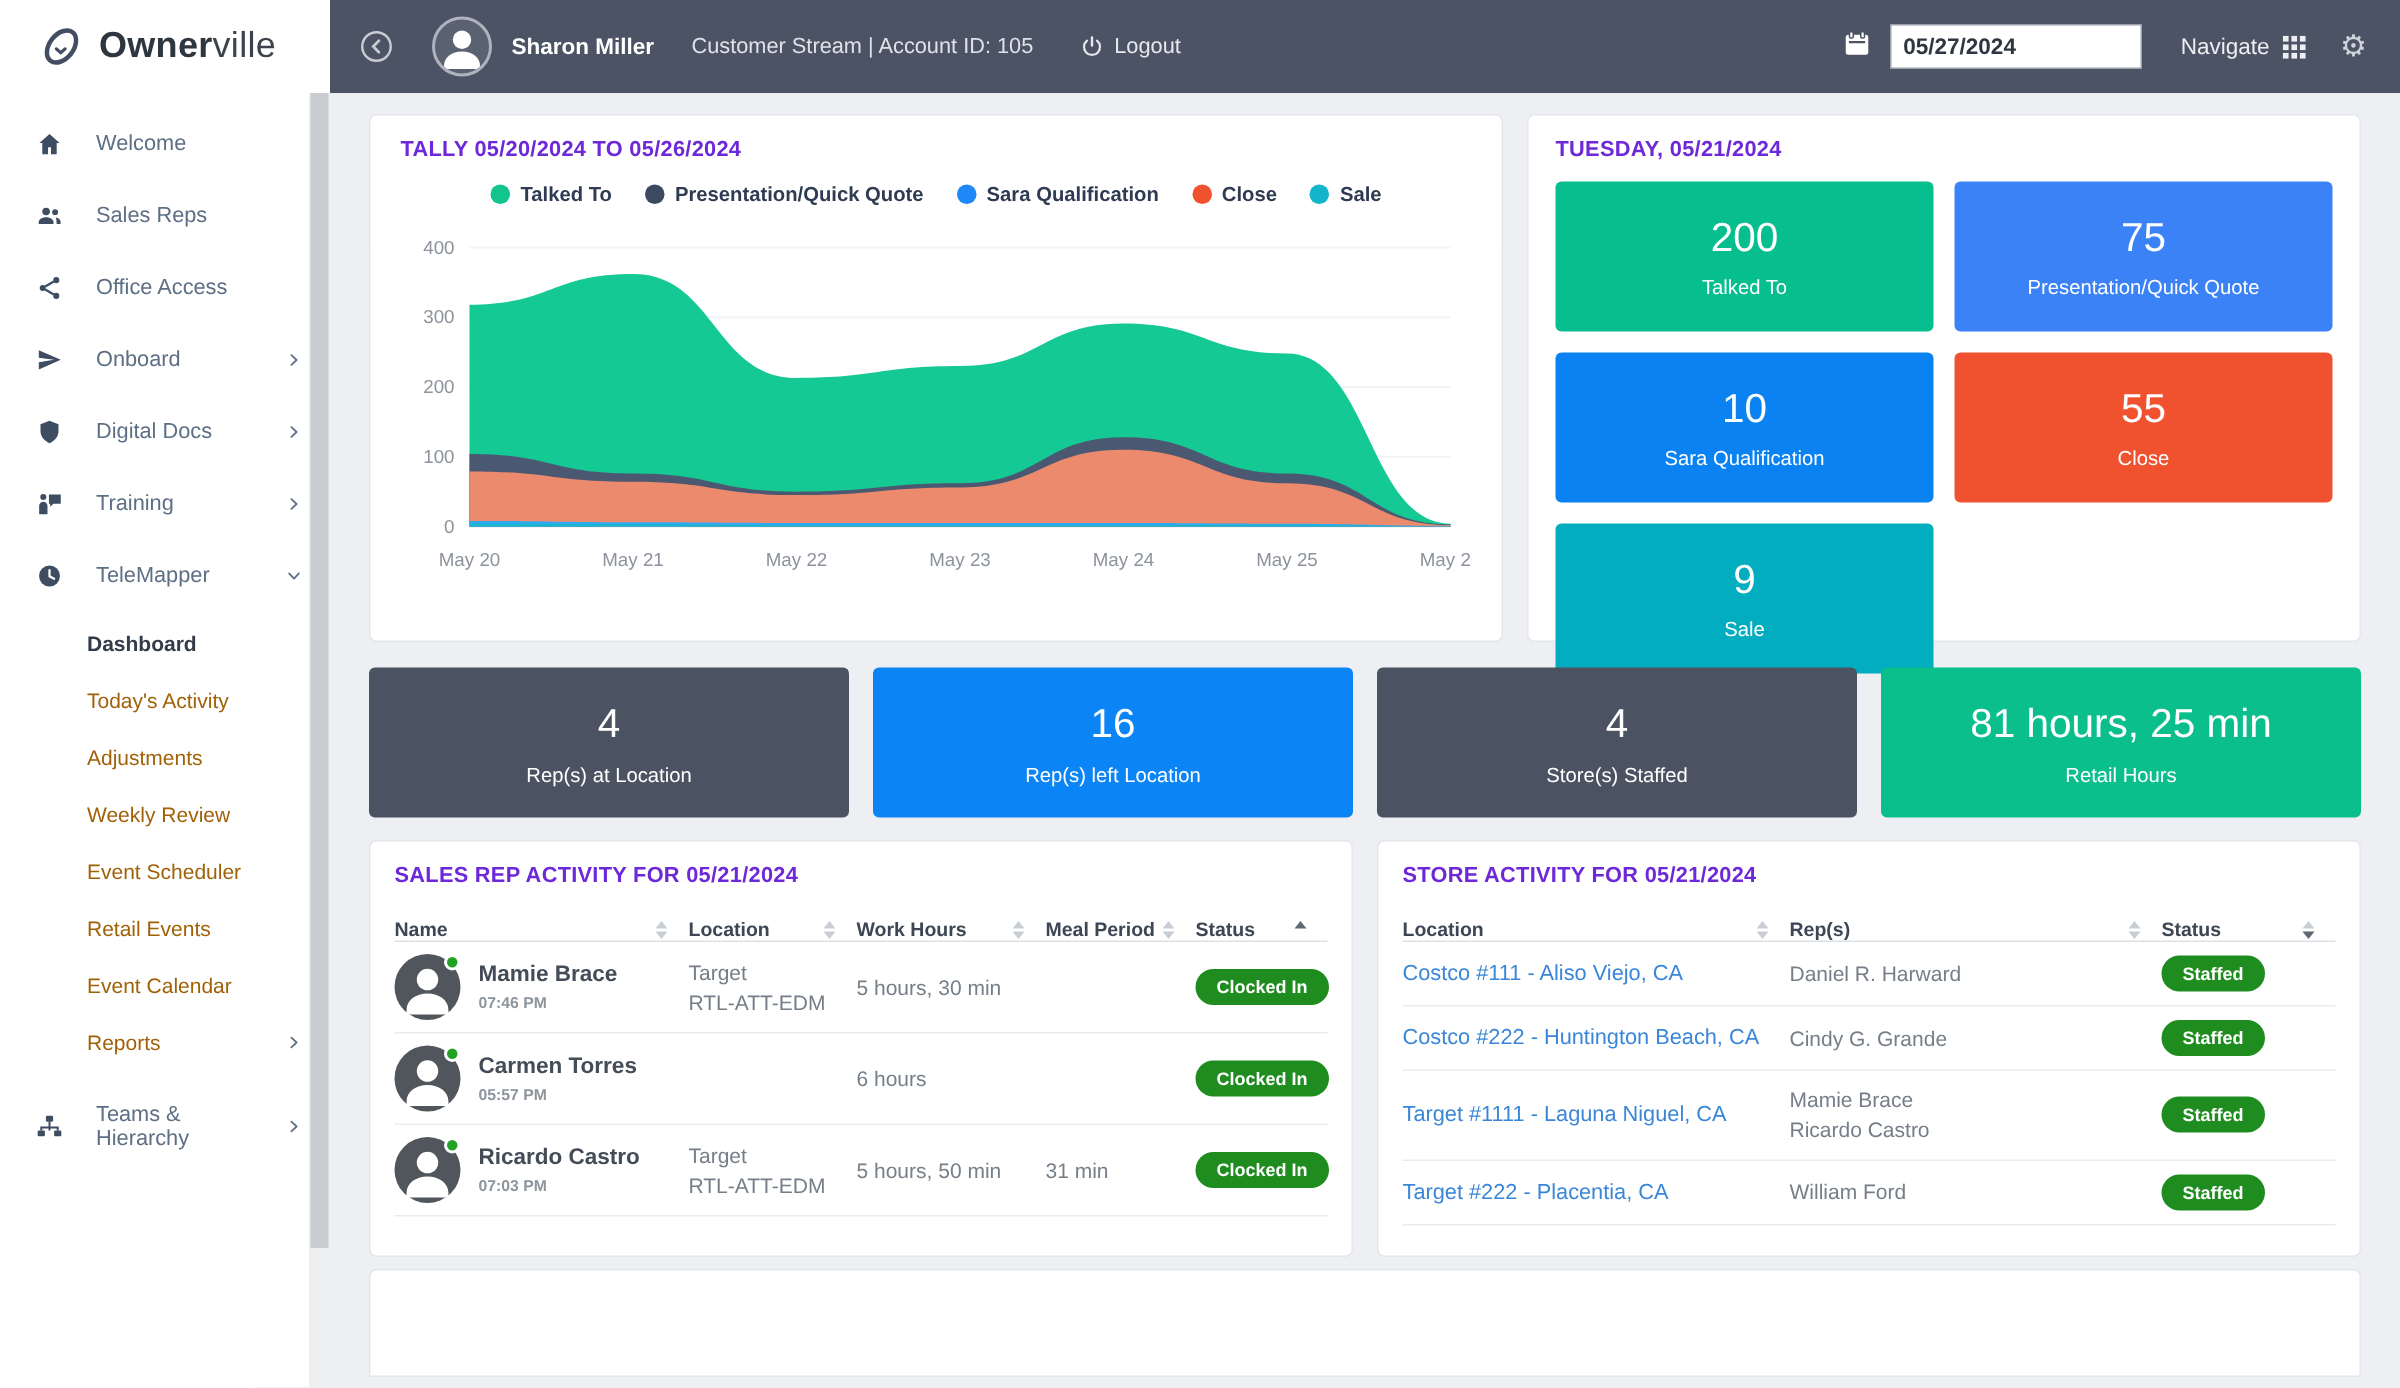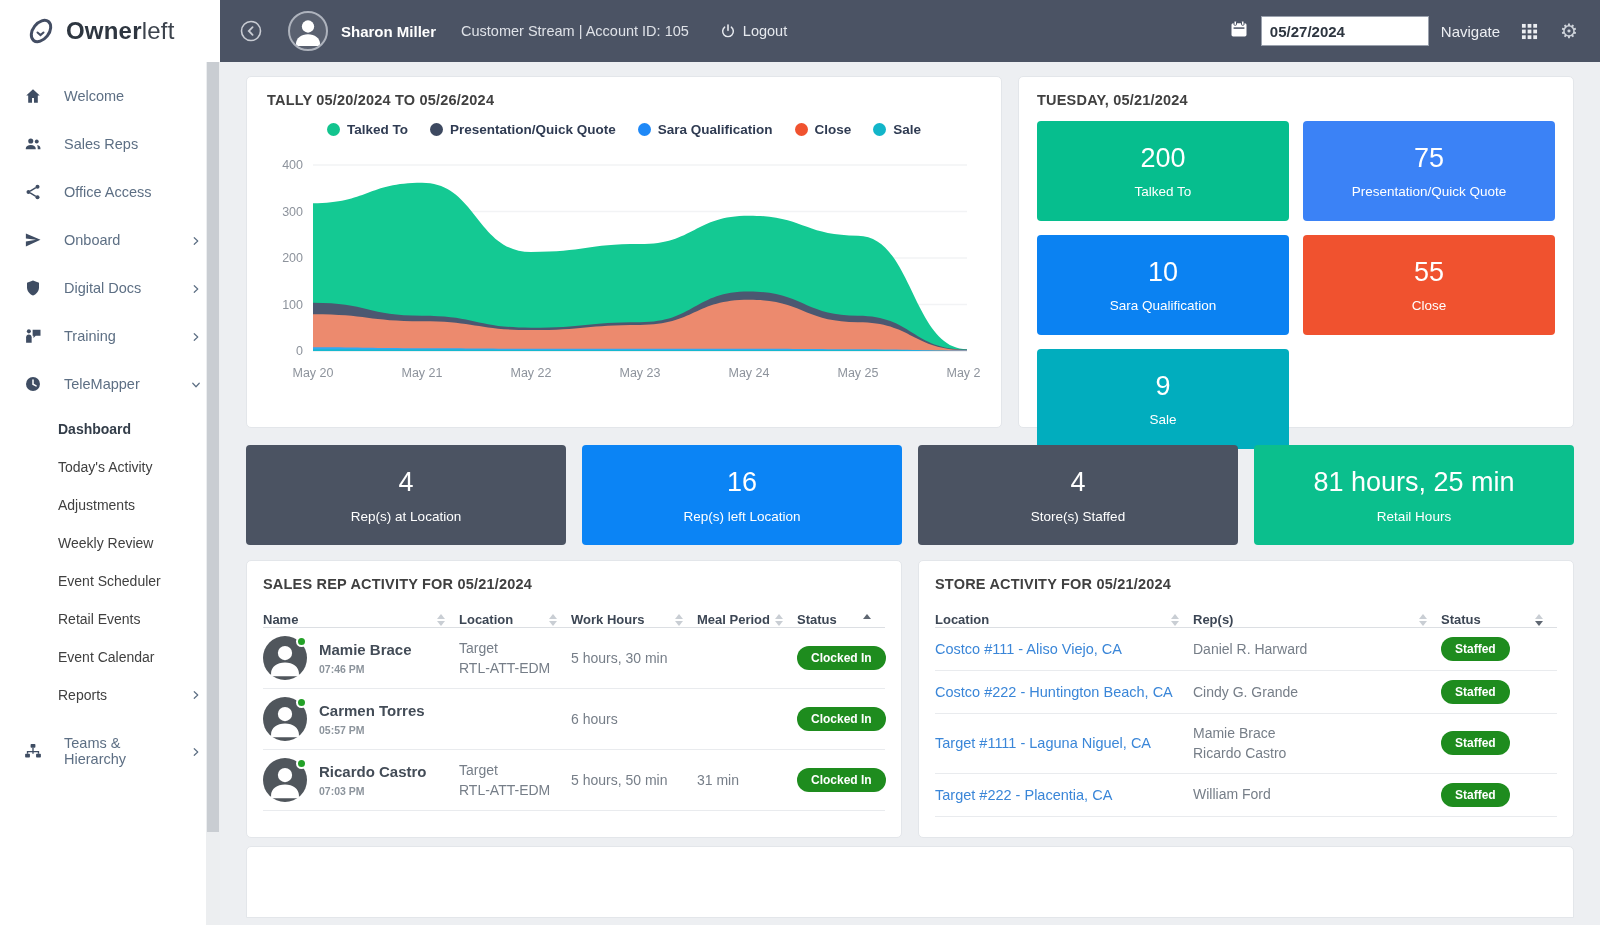--- a/index.html
+++ b/index.html
@@ -13,44 +13,44 @@
   .logo-text { font-size:24px; color:#2e3640; letter-spacing:.2px; }
   .logo-text b { font-weight:bold; }
   .logo-text span.light { font-weight:normal; color:#3c434d; }
   .side-nav { padding-top:10px; }
   .side-item { display:flex; align-items:center; gap:10px; padding:15px 18px 15px 24px; cursor:pointer;
     font-size:14.5px; color:#5d6f84; }
   .side-item .grow { flex:1;margin-left:12px; }
   .side-icon { width:18px; height:18px; flex:0 0 18px; display:flex; align-items:center; justify-content:center; }
   .chev { width:12px; height:12px; }
   .submenu { padding:2px 0 6px 0; }
-  .sub-item { padding:11px 18px 11px 58px; font-size:14px; color:#404040; cursor:pointer; }
+  .sub-item { padding:11px 18px 11px 58px; font-size:14px; color:#a16207; cursor:pointer; }
   .sub-item.active { color:#333d49; font-weight:bold; }
   .side-scrollbar { position:absolute; top:62px; right:0; width:14px; height:863px; background:#eceef0; }
   .side-scrollbar .thumb { position:absolute; top:0; left:1px; width:12px; height:770px; background:#c9cdd2; }
 
   
   .main { flex:1; display:flex; flex-direction:column; height:925px; }
   .topbar { height:62px; background:#4b5364; display:flex; align-items:center; color:#e9ebef; flex:0 0 62px; }
   .tb-left { display:flex; align-items:center; gap:13px; padding-left:19px; }
   .tb-circle-btn { width:24px; height:24px; cursor:pointer; opacity:.9; }
   .tb-avatar { width:40px; height:40px; border-radius:50%; background:#5a6170; border:2px solid #aeb3bd;
     display:flex; align-items:flex-end; justify-content:center; overflow:hidden; cursor:pointer; margin-left:12px;}
   .tb-user { font-weight:bold; font-size:15px; color:#fff; }
   .tb-context { font-size:14.5px; color:#dfe2e8; margin-left:12px; }
   .tb-logout { display:flex; align-items:center; gap:7px; font-size:14.5px; color:#e6e9ee; cursor:pointer; margin-left:18px;}
   .tb-right { margin-left:auto; display:flex; align-items:center; gap:12px; padding-right:22px; }
   .tb-date-input { width:168px; height:30px; border:1px solid #9aa1ad; background:#fff; color:#2e3640;
     font-weight:bold; font-size:15px; padding:0 8px; font-family:"Liberation Sans",sans-serif; }
-  .tb-navigate { font-size:15px; color:#eceef2; display:flex; align-items:center; gap:21px; cursor:pointer; }
+  .tb-navigate { font-size:15px; color:#eceef2; display:flex; align-items:center; gap:8px; cursor:pointer; margin-left:14px; }
   .tb-gear { font-size:20px; color:#ced3da; cursor:pointer; margin-left:10px; line-height:1; }
 
   .content { flex:1; padding:14px 26px 0 26px; overflow:hidden; }
   .card { background:#fff; border:1px solid #e3e6ea; border-radius:5px; }
-  .card h3 { font-size:14.5px; color:#404040; letter-spacing:.2px; }
+  .card h3 { font-size:14.5px; color:#6d28d9; letter-spacing:.2px; }
 
   .row1 { display:flex; gap:16px; height:352px; margin-bottom:17px; }
   .tally-card { width:756px; flex:0 0 756px; padding:15px 20px; }
   .legend { display:flex; justify-content:center; gap:22px; margin-top:14px; }
   .legend-item { display:flex; align-items:center; gap:7px; font-size:13.5px; font-weight:bold; color:#2f3b52; cursor:pointer; }
   .legend-dot { width:13px; height:13px; border-radius:50%; }
   .chart-svg { display:block; margin-top:4px; }
 
   .day-card { flex:1; padding:15px 18px; }
   .tiles { display:grid; grid-template-columns:1fr 1fr; gap:14px; margin-top:13px; }
@@ -100,21 +100,21 @@
 <div class="app">
 
   <aside class="sidebar">
     <div class="logo-row">
       <span class="side-icon" style="width:30px;height:30px">
         <svg width="30" height="30" viewBox="0 0 30 30">
           <ellipse cx="15" cy="15" rx="8" ry="12" transform="rotate(38 15 15)" fill="none" stroke="#434d63" stroke-width="3"></ellipse>
           <path d="M11.5 16.5l3 2.6 3-2.6" fill="none" stroke="#434d63" stroke-width="2" stroke-linecap="round"></path>
         </svg>
       </span>
-      <span class="logo-text"><b>Owner</b><span class="light">left</span></span>
+      <span class="logo-text"><b>Owner</b><span class="light">ville</span></span>
     </div>
     <nav class="side-nav" id="side-nav">
         <div class="side-item">
           <span class="side-icon">
             <svg viewBox="0 0 24 24" width="18" height="18" fill="#3f4d63">
               <path d="M12 3l9 8.2h-2.6V21h-5.1v-6.2h-2.6V21H5.6v-9.8H3z"></path>
             </svg>
           </span>
           <span class="grow">Welcome</span>
         </div>

